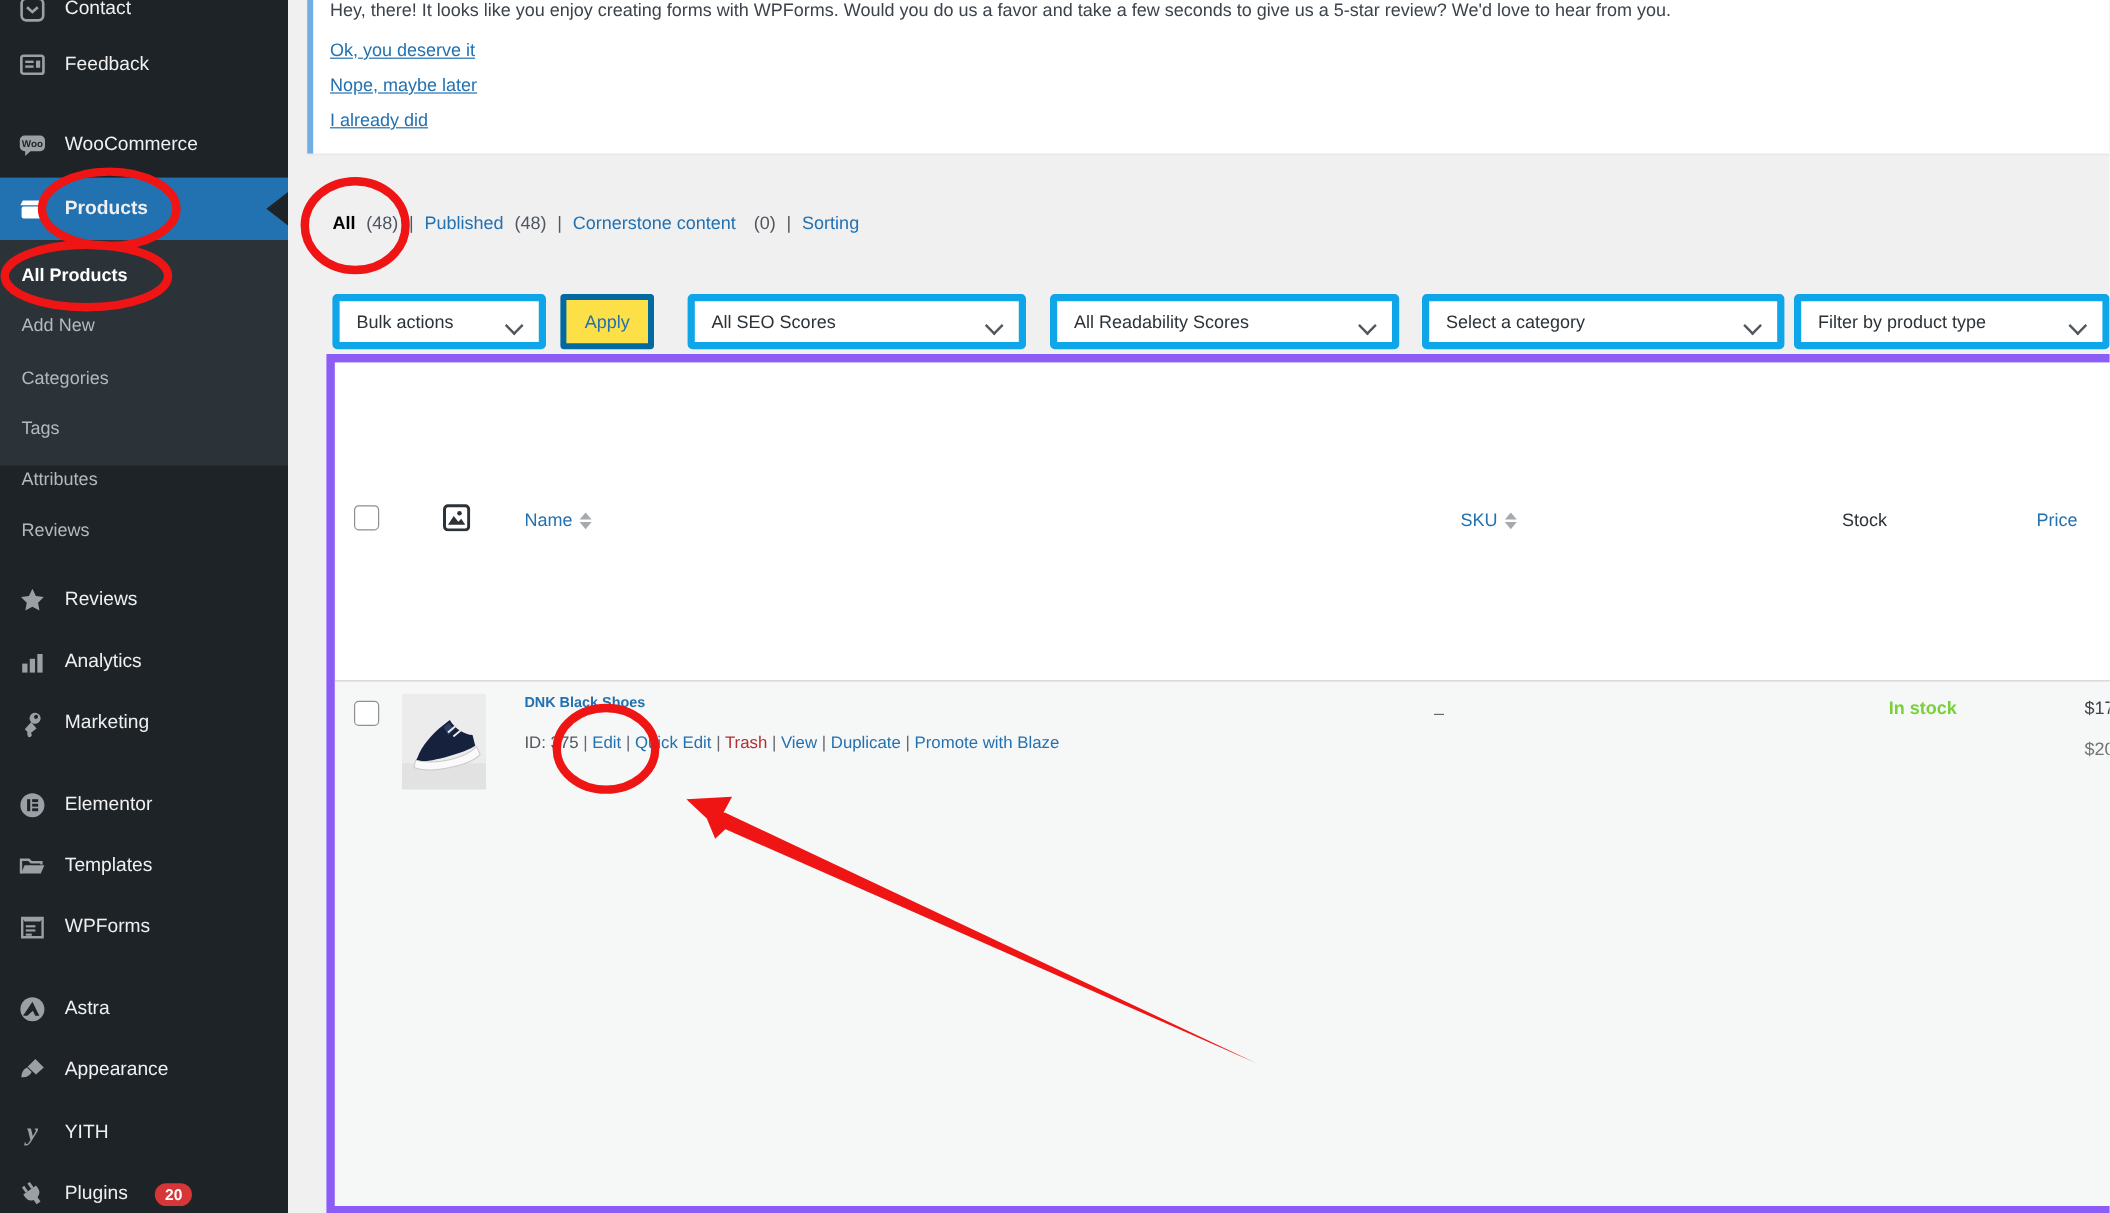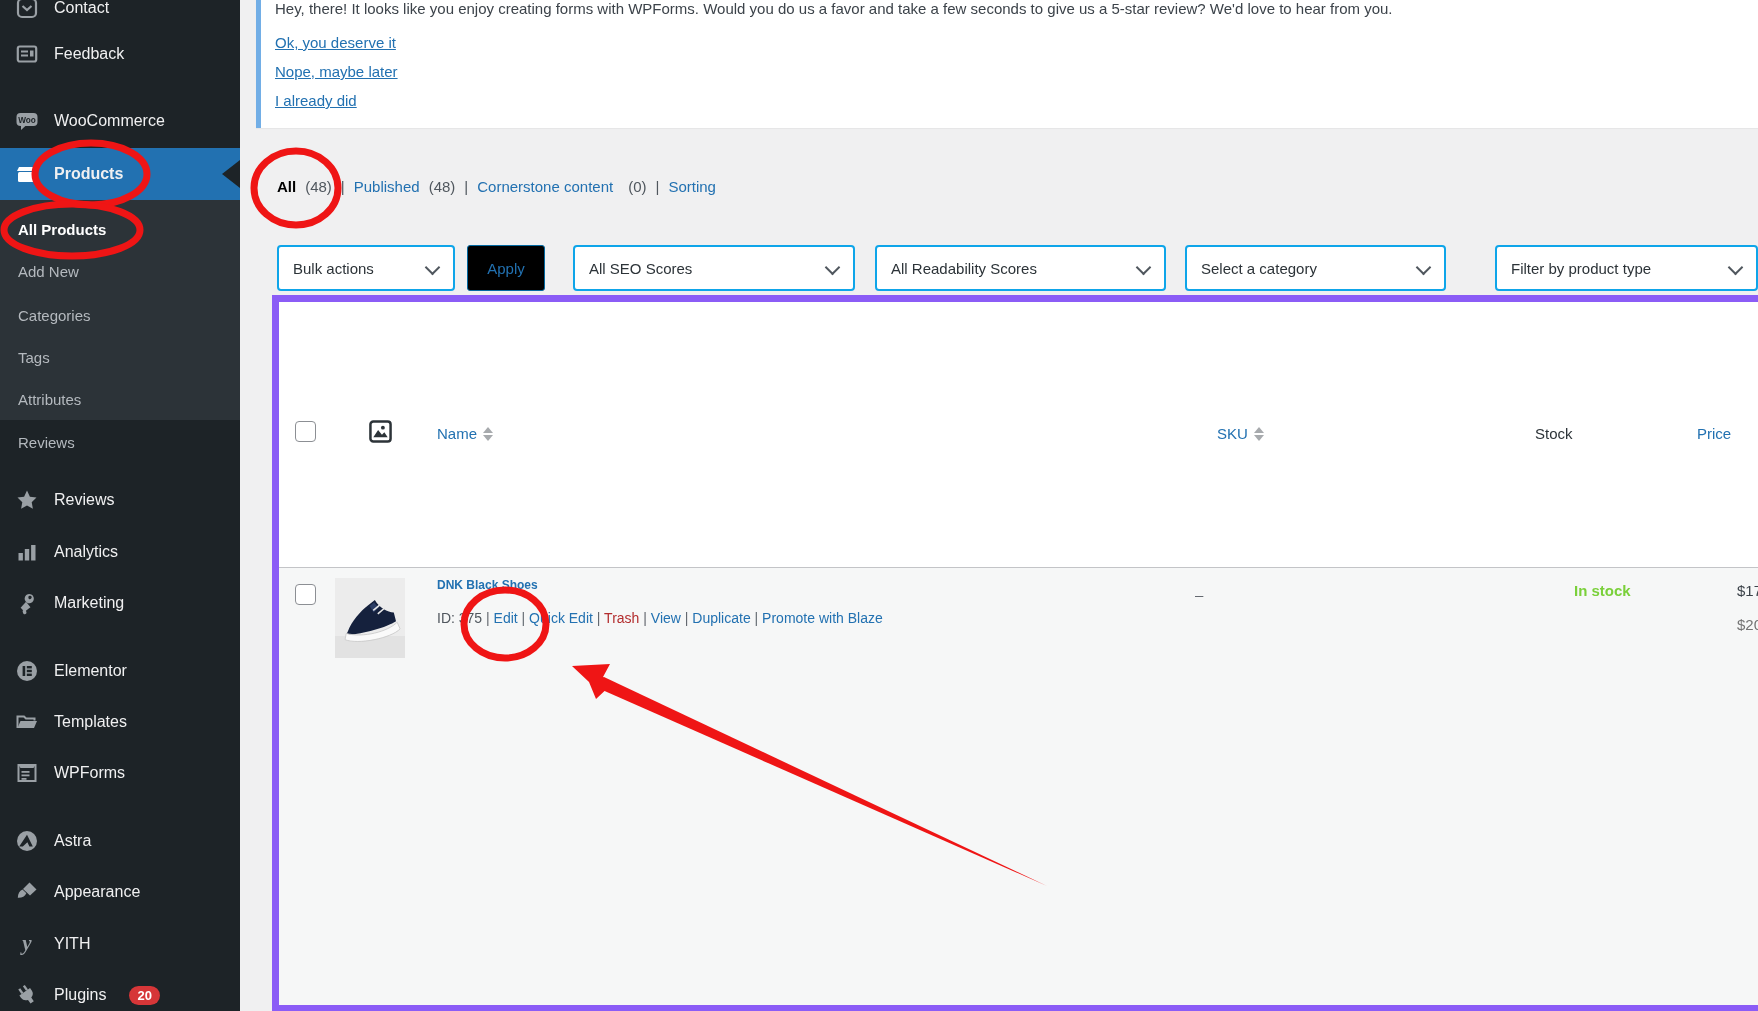--- a/index.html
+++ b/index.html
@@ -9,47 +9,47 @@
     -webkit-font-smoothing:antialiased;
   }
   
   .sidebar{position:absolute;left:0;top:0;width:240px;height:1011px;background:#1d2327;z-index:2;}
   .mi{position:absolute;left:0;width:240px;height:44px;display:flex;align-items:center;
       gap:15px;padding-left:15px;box-sizing:border-box;color:#f0f0f1;font-size:16px;cursor:pointer;}
   .mi .ic{width:24px;height:24px;flex:0 0 24px;display:flex;align-items:flex-start;justify-content:center;}
   .mi-products{background:#2271b1;height:52px;font-weight:700;}
   .mi-products .notch{position:absolute;right:0;top:50%;margin-top:-14px;width:0;height:0;
       border-right:18px solid #1d2327;border-top:14px solid transparent;border-bottom:14px solid transparent;}
-  .submenu{position:absolute;left:0;top:200px;width:240px;height:220px;background:#2c3338;}
+  .submenu{position:absolute;left:0;top:200px;width:240px;height:188px;background:#2c3338;}
   .smi{position:absolute;left:0;width:240px;height:42px;display:flex;align-items:center;
       padding-left:18px;box-sizing:border-box;color:#b4b9be;font-size:15px;cursor:pointer;}
   .smi-active{color:#ffffff;font-weight:700;}
   .badge{background:#d63638;color:#fff;font-size:13px;font-weight:700;border-radius:10px;
       padding:2px 8px;margin-left:8px;line-height:15px;}
   
   .notice{position:absolute;left:256px;top:-10px;right:0;height:138px;background:#ffffff;
       border-left:5px solid #72aee6;box-shadow:0 1px 1px rgba(0,0,0,.04);box-sizing:border-box;z-index:1;}
   .notice-msg{position:absolute;left:14px;top:10px;font-size:15px;color:#3c434a;white-space:nowrap;}
   .notice-links{position:absolute;left:14px;top:38px;}
   .notice-links a{display:block;color:#2271b1;text-decoration:underline;font-size:15px;line-height:29px;cursor:pointer;}
   
   .views{position:absolute;left:277px;top:178px;font-size:15px;display:flex;align-items:center;gap:9px;z-index:1;}
   .views .lnk{color:#2271b1;cursor:pointer;}
   .views .current{color:#000;font-weight:700;}
   .views .cnt{color:#50575e;}
   .views .sep{color:#50575e;}
   .gap6{margin-left:6px;}
   
-  .ctl{position:absolute;top:245px;height:46px;background:#fff;border:2px solid #0ea5e9;border-radius:4px;
+  .ctl{position:absolute;top:245px;height:46px;background:#fff;border:6px solid #0ea5e9;border-radius:4px;
       box-sizing:border-box;font-size:15px;color:#2c3338;display:flex;align-items:center;
       padding:0 34px 0 14px;cursor:pointer;z-index:1;white-space:nowrap;}
   .chev{position:absolute;right:15px;top:15px;width:9px;height:9px;
       border-right:2px solid #50575e;border-bottom:2px solid #50575e;transform:rotate(45deg);}
-  .apply-btn{position:absolute;top:245px;left:467px;width:78px;height:46px;background:#000000;
-      border:1px solid #0369a1;border-radius:3px;color:#2271b1;font-size:15px;
+  .apply-btn{position:absolute;top:245px;left:467px;width:78px;height:46px;background:#fde047;
+      border:5px solid #0369a1;border-radius:3px;color:#2271b1;font-size:15px;
       display:flex;align-items:center;justify-content:center;box-sizing:border-box;cursor:pointer;z-index:1;}
   
   .card{position:absolute;left:272px;top:295px;width:1618px;height:717px;background:#fff;
       border:7px solid #8b5cf6;box-sizing:border-box;overflow:hidden;z-index:1;}
   .checkbox{position:absolute;width:21px;height:21px;background:#fff;border:1.5px solid #8c8f94;
       border-radius:4px;box-sizing:border-box;cursor:pointer;}
   .th{position:absolute;font-size:15px;color:#2271b1;display:flex;align-items:center;gap:6px;cursor:pointer;}
   .th-plain{color:#2c3338;cursor:default;}
   .sorters{display:flex;flex-direction:column;gap:2px;}
   .arr-up{width:0;height:0;border-left:5px solid transparent;border-right:5px solid transparent;
@@ -286,21 +286,21 @@
     <span>Apply</span>
   </div>
 <div class="ctl" style="left:573px;width:282px;">
   <span>All SEO Scores</span>
   <span class="chev"></span>
 </div>
 <div class="ctl" style="left:875px;width:291px;">
   <span>All Readability Scores</span>
   <span class="chev"></span>
 </div>
-<div class="ctl" style="left:1185px;width:261px;">
+<div class="ctl" style="left:1185px;width:302px;">
   <span>Select a category</span>
   <span class="chev"></span>
 </div>
 <div class="ctl" style="left:1495px;width:263px;">
   <span>Filter by product type</span>
   <span class="chev"></span>
 </div>
 
 <div class="card">
 

